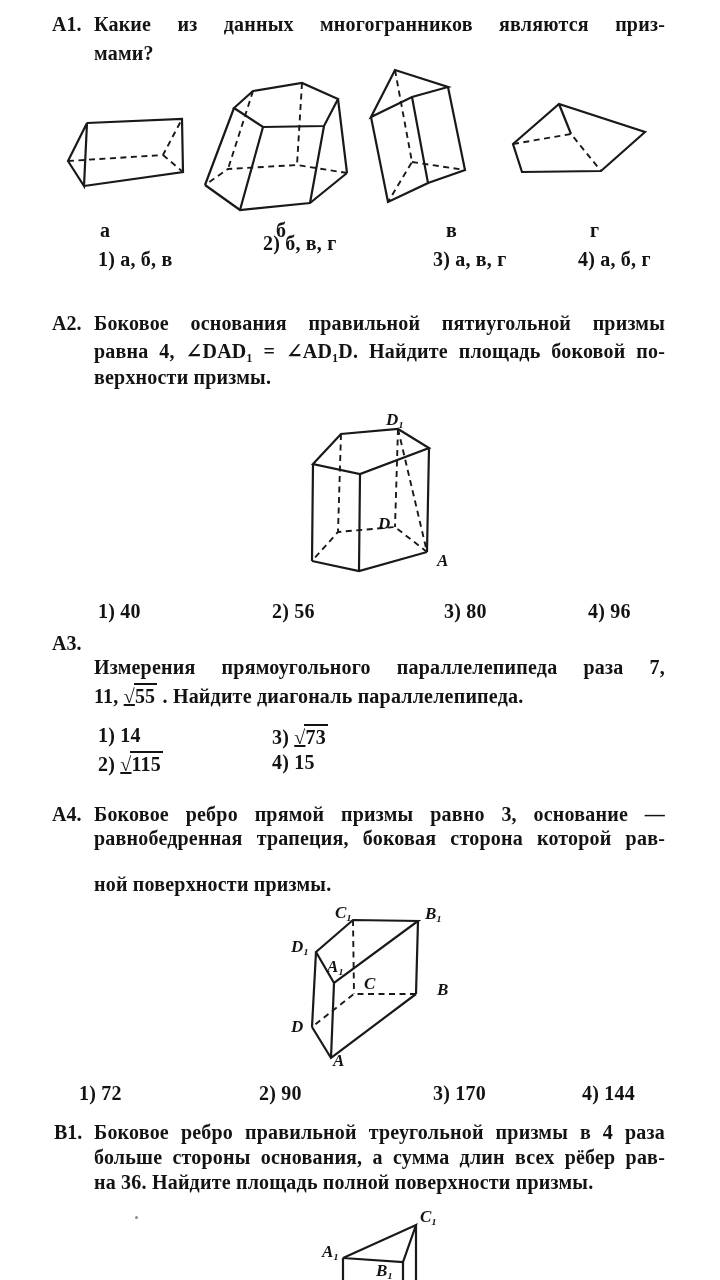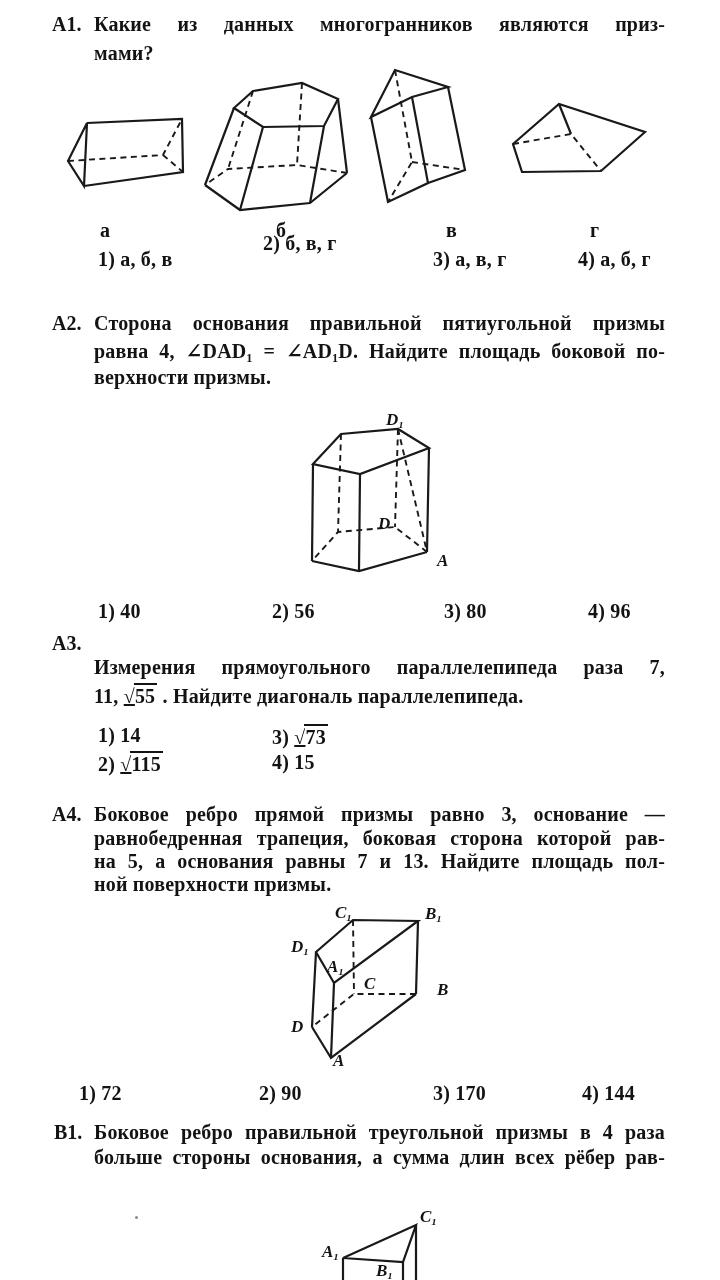--- a/index.html
+++ b/index.html
@@ -62,21 +62,21 @@
   <span class="figlab" style="left:276px; top:219px">б</span>
   <span class="figlab" style="left:446px; top:219px">в</span>
   <span class="figlab" style="left:590px; top:219px">г</span>
 
   <span class="ans" style="left:98px;  top:248px">1) а, б, в</span>
   <span class="ans" style="left:263px; top:232px">2) б, в, г</span>
   <span class="ans" style="left:433px; top:248px">3) а, в, г</span>
   <span class="ans" style="left:578px; top:248px">4) а, б, г</span>
 
   <span class="qnum" style="top:312px">А2.</span>
-  <div class="qline" style="top:312px">Сторона основания правильной пятиугольной призмы</div>
+  <div class="qline" style="top:312px">Боковое основания правильной пятиугольной призмы</div>
   <div class="qline" style="top:339px">равна 4, ∠DAD₁ = ∠AD₁D. Найдите площадь боковой по-</div>
   <div class="qline last" style="top:366px">верхности призмы.</div>
 
   <svg style="left:300px; top:405px" width="160" height="190">
     <path class="s" d="M13,59 L41,29 L98,24 L129,43 L60,69 Z"></path>
     <path class="s" d="M13,59 L12,156 M60,69 L59,166 M129,43 L127,147"></path>
     <path class="s" d="M12,156 L59,166 L127,147"></path>
     <path class="d" d="M41,29 L38,127 M98,24 L95,122 M127,147 L95,122 L38,127 L12,156 M98,24 L127,147"></path>
     <text class="ptlab" x="86" y="20">D₁</text>
     <text class="ptlab" x="78" y="124">D</text>
@@ -93,21 +93,20 @@
   <div class="qline last" style="top:683px">11, <span class="rad">√<span class="radN">55</span></span> . Найдите диагональ параллелепипеда.</div>
 
   <span class="ans" style="left:98px;  top:724px">1) 14</span>
   <span class="ans" style="left:272px; top:724px">3) <span class="rad">√<span class="radN">73</span></span></span>
   <span class="ans" style="left:98px;  top:751px">2) <span class="rad">√<span class="radN">115</span></span></span>
   <span class="ans" style="left:272px; top:751px">4) 15</span>
 
   <span class="qnum" style="top:803px">А4.</span>
   <div class="qline" style="top:803px">Боковое ребро прямой призмы равно 3, основание —</div>
   <div class="qline" style="top:827px">равнобедренная трапеция, боковая сторона которой рав-</div>
-  <div class="qline" style="top:850px">на 5, а основания равны 7 и 13. Найдите площадь пол-</div>
   <div class="qline last" style="top:873px">ной поверхности призмы.</div>
 
   <svg style="left:288px; top:900px" width="172" height="180">
     <path class="s" d="M28,52 L65,20 L130,21 L46,83 Z"></path>
     <path class="s" d="M28,52 L24,127 M46,83 L43,158 M130,21 L128,94"></path>
     <path class="s" d="M24,127 L43,158 L128,94"></path>
     <path class="d" d="M65,20 L66,94 M128,94 L66,94 L24,127"></path>
     <text class="ptlab" x="47" y="18">C₁</text>
     <text class="ptlab" x="137" y="19">B₁</text>
     <text class="ptlab" x="3" y="52">D₁</text>
@@ -119,20 +118,21 @@
   </svg>
 
   <span class="ans" style="left:79px;  top:1082px">1) 72</span>
   <span class="ans" style="left:259px; top:1082px">2) 90</span>
   <span class="ans" style="left:433px; top:1082px">3) 170</span>
   <span class="ans" style="left:582px; top:1082px">4) 144</span>
 
   <span class="qnum" style="top:1121px; left:54px">В1.</span>
   <div class="qline" style="top:1121px">Боковое ребро правильной треугольной призмы в 4 раза</div>
   <div class="qline" style="top:1146px">больше стороны основания, а сумма длин всех рёбер рав-</div>
+  <div class="qline last" style="top:1171px">на 36. Найдите площадь полной поверхности призмы.</div>
 
   <svg style="left:318px; top:1205px" width="132" height="75">
     <path class="s" d="M25,53 L98,20 L85,57 Z"></path>
     <path class="s" d="M25,53 L25,75 M85,57 L85,75 M98,20 L98,75"></path>
     <text class="ptlab" x="4" y="52">A₁</text>
     <text class="ptlab" x="58" y="71">B₁</text>
     <text class="ptlab" x="102" y="17">C₁</text>
   </svg>
 
   <div class="speck" style="left:135px; top:1216px"></div>

